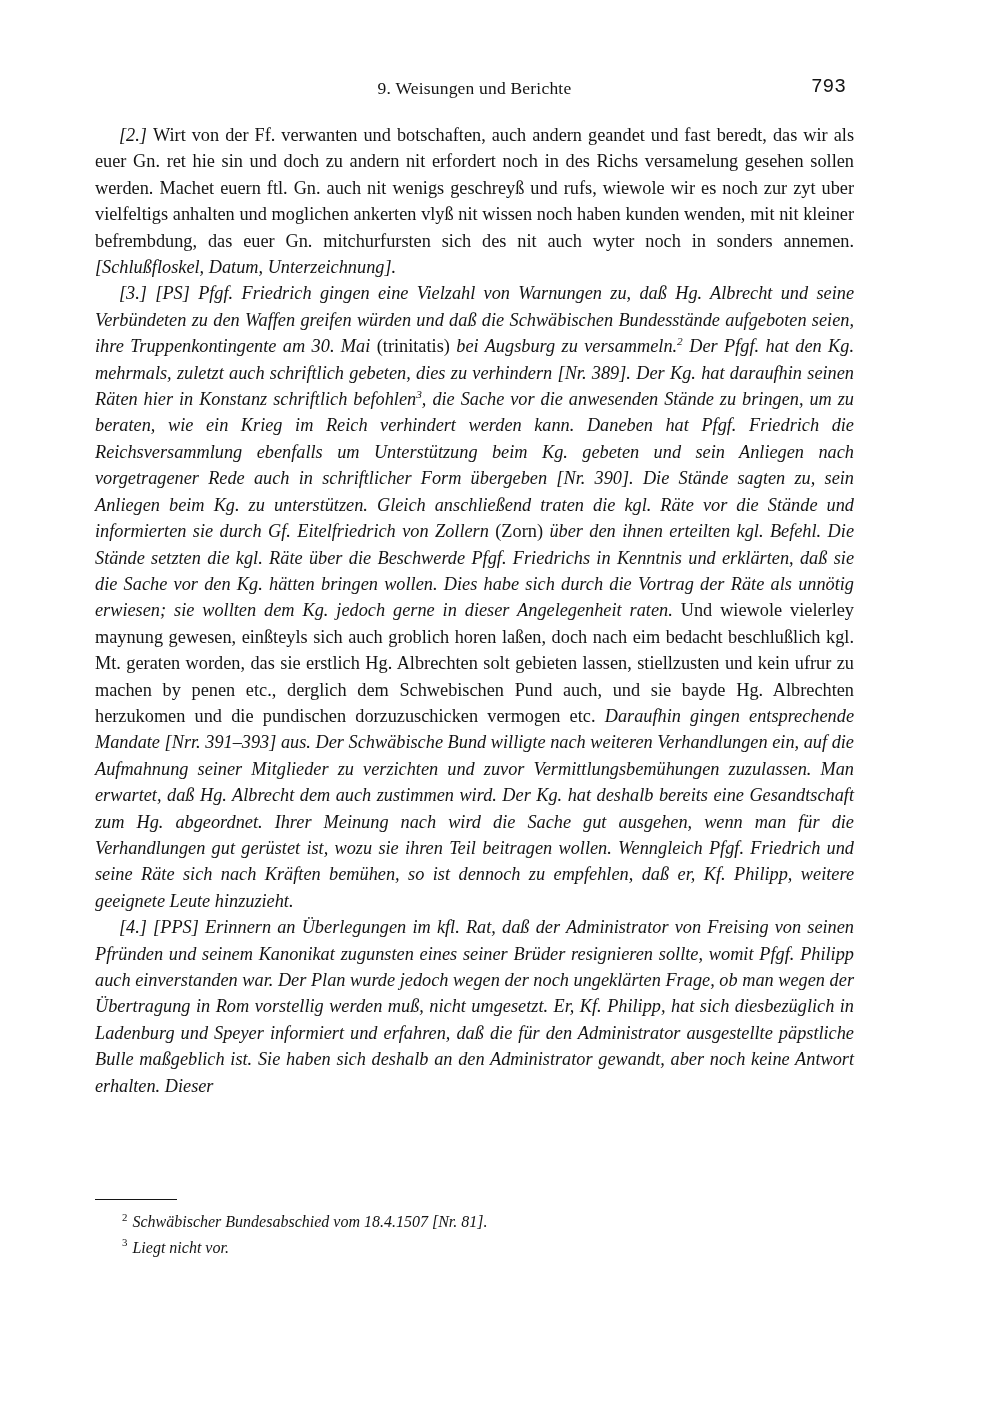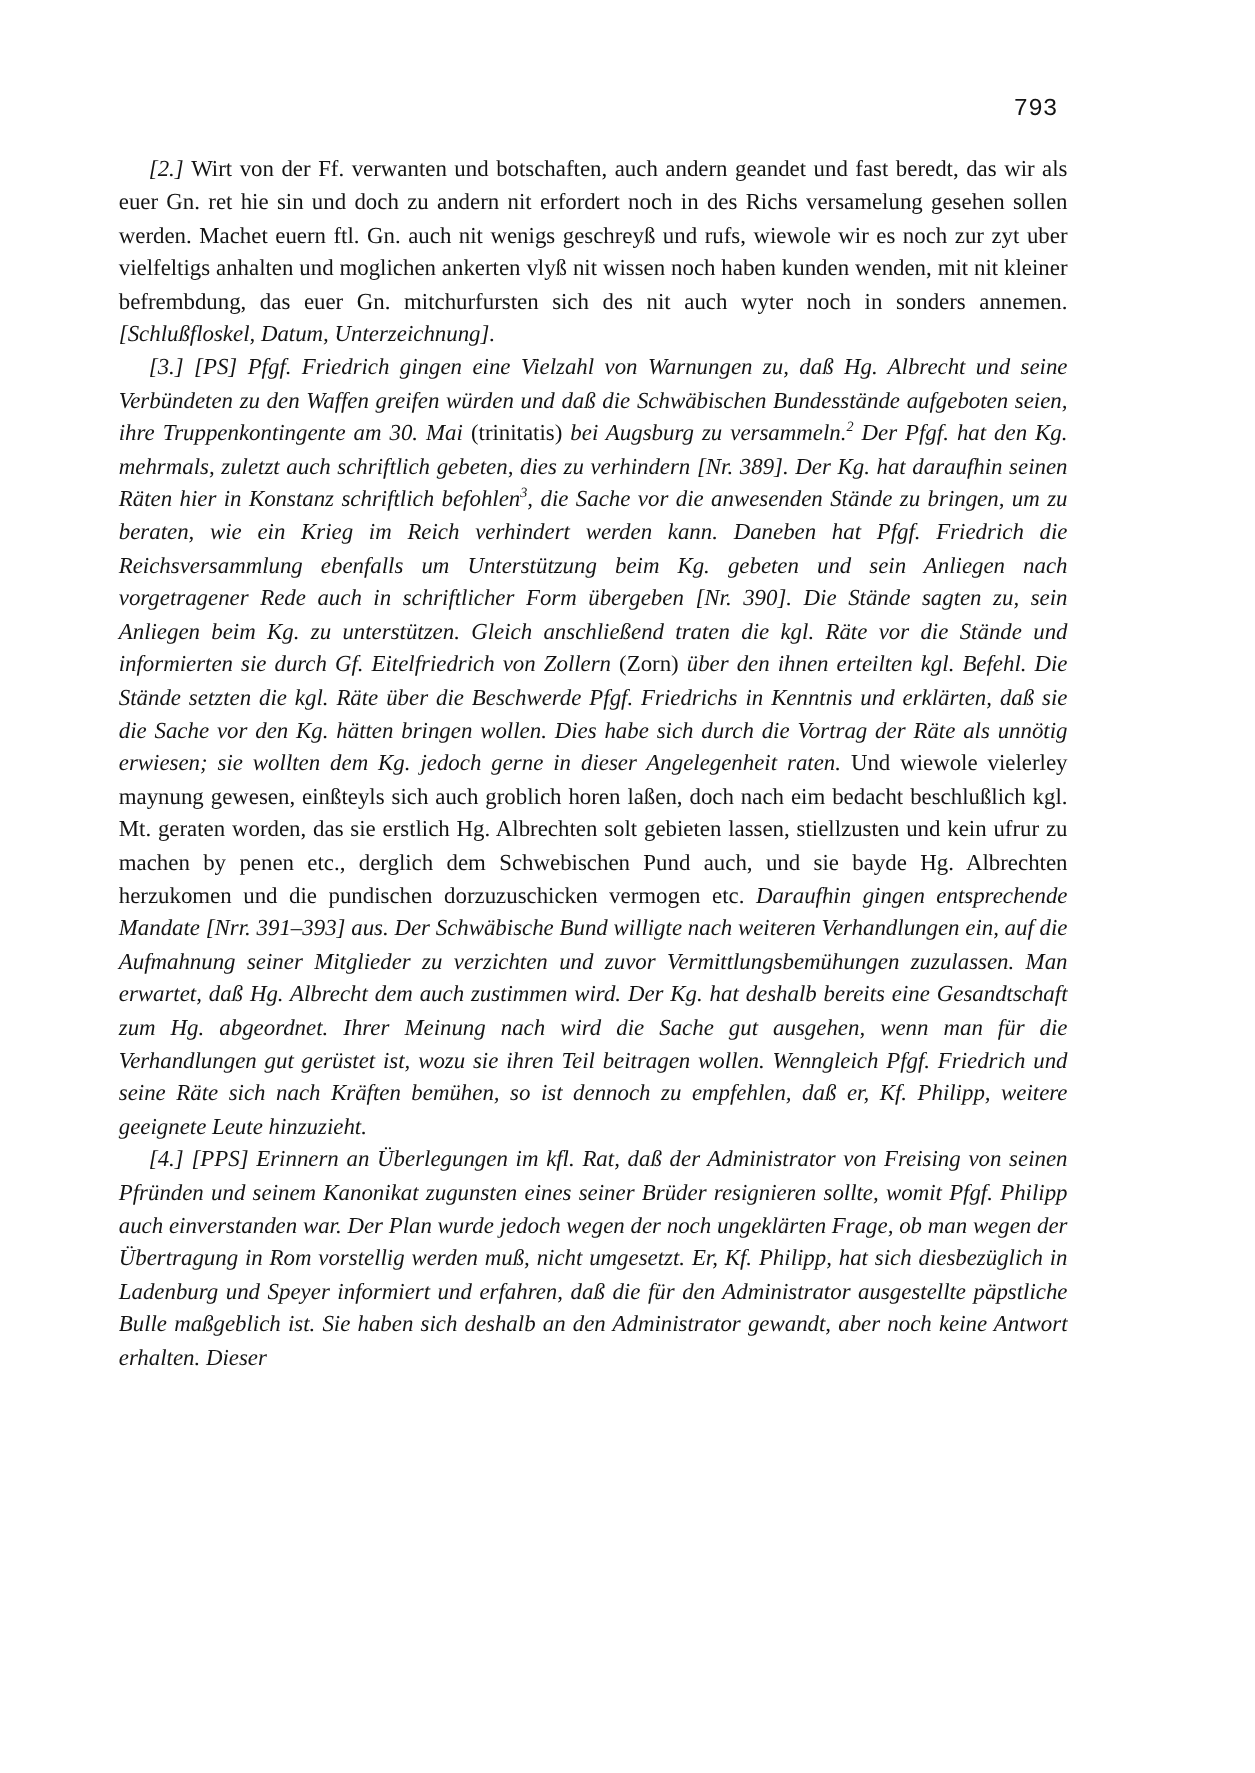--- a/index.html
+++ b/index.html
@@ -82,24 +82,33 @@
     font-style: normal;
     margin-right: 5px;
   }
 </style>
 </head>
 <body>
 
 <div class="page">
 
   <div class="running-head">
+    <div class="section-title">9. Weisungen und Berichte</div>
     <div class="page-number">793</div>
   </div>
 
   <div class="body-text">
 
   <p class="para"><span class="seg-italic">[2.] </span><span class="seg-roman">Wirt von der Ff. verwanten und botschaften, auch andern geandet und fast beredt, das wir als euer Gn. ret hie sin und doch zu andern nit erfordert noch in des Richs versamelung gesehen sollen werden. Machet euern ftl. Gn. auch nit wenigs geschreyß und rufs, wiewole wir es noch zur zyt uber vielfeltigs anhalten und moglichen ankerten vlyß nit wissen noch haben kunden wenden, mit nit kleiner befrembdung, das euer Gn. mitchurfursten sich des nit auch wyter noch in sonders annemen. </span><span class="seg-italic">[Schlußfloskel, Datum, Unterzeichnung].</span></p>
       <p class="para"><span class="seg-italic">[3.] [PS] Pfgf. Friedrich gingen eine Vielzahl von Warnungen zu, daß Hg. Albrecht und seine Verbündeten zu den Waffen greifen würden und daß die Schwäbischen Bundesstände aufgeboten seien, ihre Truppenkontingente am 30. Mai </span><span class="seg-roman">(trinitatis)</span><span class="seg-italic"> bei Augsburg zu versammeln.</span><sup class="fn-ref">2</sup><span class="seg-italic"> Der Pfgf. hat den Kg. mehrmals, zuletzt auch schriftlich gebeten, dies zu verhindern [Nr. 389]. Der Kg. hat daraufhin seinen Räten hier in Konstanz schriftlich befohlen</span><sup class="fn-ref">3</sup><span class="seg-italic">, die Sache vor die anwesenden Stände zu bringen, um zu beraten, wie ein Krieg im Reich verhindert werden kann. Daneben hat Pfgf. Friedrich die Reichsversammlung ebenfalls um Unterstützung beim Kg. gebeten und sein Anliegen nach vorgetragener Rede auch in schriftlicher Form übergeben [Nr. 390]. Die Stände sagten zu, sein Anliegen beim Kg. zu unterstützen. Gleich anschließend traten die kgl. Räte vor die Stände und informierten sie durch Gf. Eitelfriedrich von Zollern </span><span class="seg-roman">(Zorn)</span><span class="seg-italic"> über den ihnen erteilten kgl. Befehl. Die Stände setzten die kgl. Räte über die Beschwerde Pfgf. Friedrichs in Kenntnis und erklärten, daß sie die Sache vor den Kg. hätten bringen wollen. Dies habe sich durch die Vortrag der Räte als unnötig erwiesen; sie wollten dem Kg. jedoch gerne in dieser Angelegenheit raten.</span><span class="seg-roman"> Und wiewole vielerley maynung gewesen, einßteyls sich auch groblich horen laßen, doch nach eim bedacht beschlußlich kgl. Mt. geraten worden, das sie erstlich Hg. Albrechten solt gebieten lassen, stiellzusten und kein ufrur zu machen by penen etc., derglich dem Schwebischen Pund auch, und sie bayde Hg. Albrechten herzukomen und die pundischen dorzuzuschicken vermogen etc. </span><span class="seg-italic">Daraufhin gingen entsprechende Mandate [Nrr. 391–393] aus. Der Schwäbische Bund willigte nach weiteren Verhandlungen ein, auf die Aufmahnung seiner Mitglieder zu verzichten und zuvor Vermittlungsbemühungen zuzulassen. Man erwartet, daß Hg. Albrecht dem auch zustimmen wird. Der Kg. hat deshalb bereits eine Gesandtschaft zum Hg. abgeordnet. Ihrer Meinung nach wird die Sache gut ausgehen, wenn man für die Verhandlungen gut gerüstet ist, wozu sie ihren Teil beitragen wollen. Wenngleich Pfgf. Friedrich und seine Räte sich nach Kräften bemühen, so ist dennoch zu empfehlen, daß er, Kf. Philipp, weitere geeignete Leute hinzuzieht.</span></p>
       <p class="para"><span class="seg-italic">[4.] [PPS] Erinnern an Überlegungen im kfl. Rat, daß der Administrator von Freising von seinen Pfründen und seinem Kanonikat zugunsten eines seiner Brüder resignieren sollte, womit Pfgf. Philipp auch einverstanden war. Der Plan wurde jedoch wegen der noch ungeklärten Frage, ob man wegen der Übertragung in Rom vorstellig werden muß, nicht umgesetzt. Er, Kf. Philipp, hat sich diesbezüglich in Ladenburg und Speyer informiert und erfahren, daß die für den Administrator ausgestellte päpstliche Bulle maßgeblich ist. Sie haben sich deshalb an den Administrator gewandt, aber noch keine Antwort erhalten. Dieser</span></p>
     </div>
 
+  <div class="footnotes">
+    <hr class="fn-rule">
+    <div>
+
+    <p class="footnote"><sup class="fn-marker">2</sup><span>Schwäbischer Bundesabschied vom 18.4.1507 [Nr. 81].</span></p>
+        <p class="footnote"><sup class="fn-marker">3</sup><span>Liegt nicht vor.</span></p>
+      </div>
+  </div>
 
 </div>
 
 </body></html>

